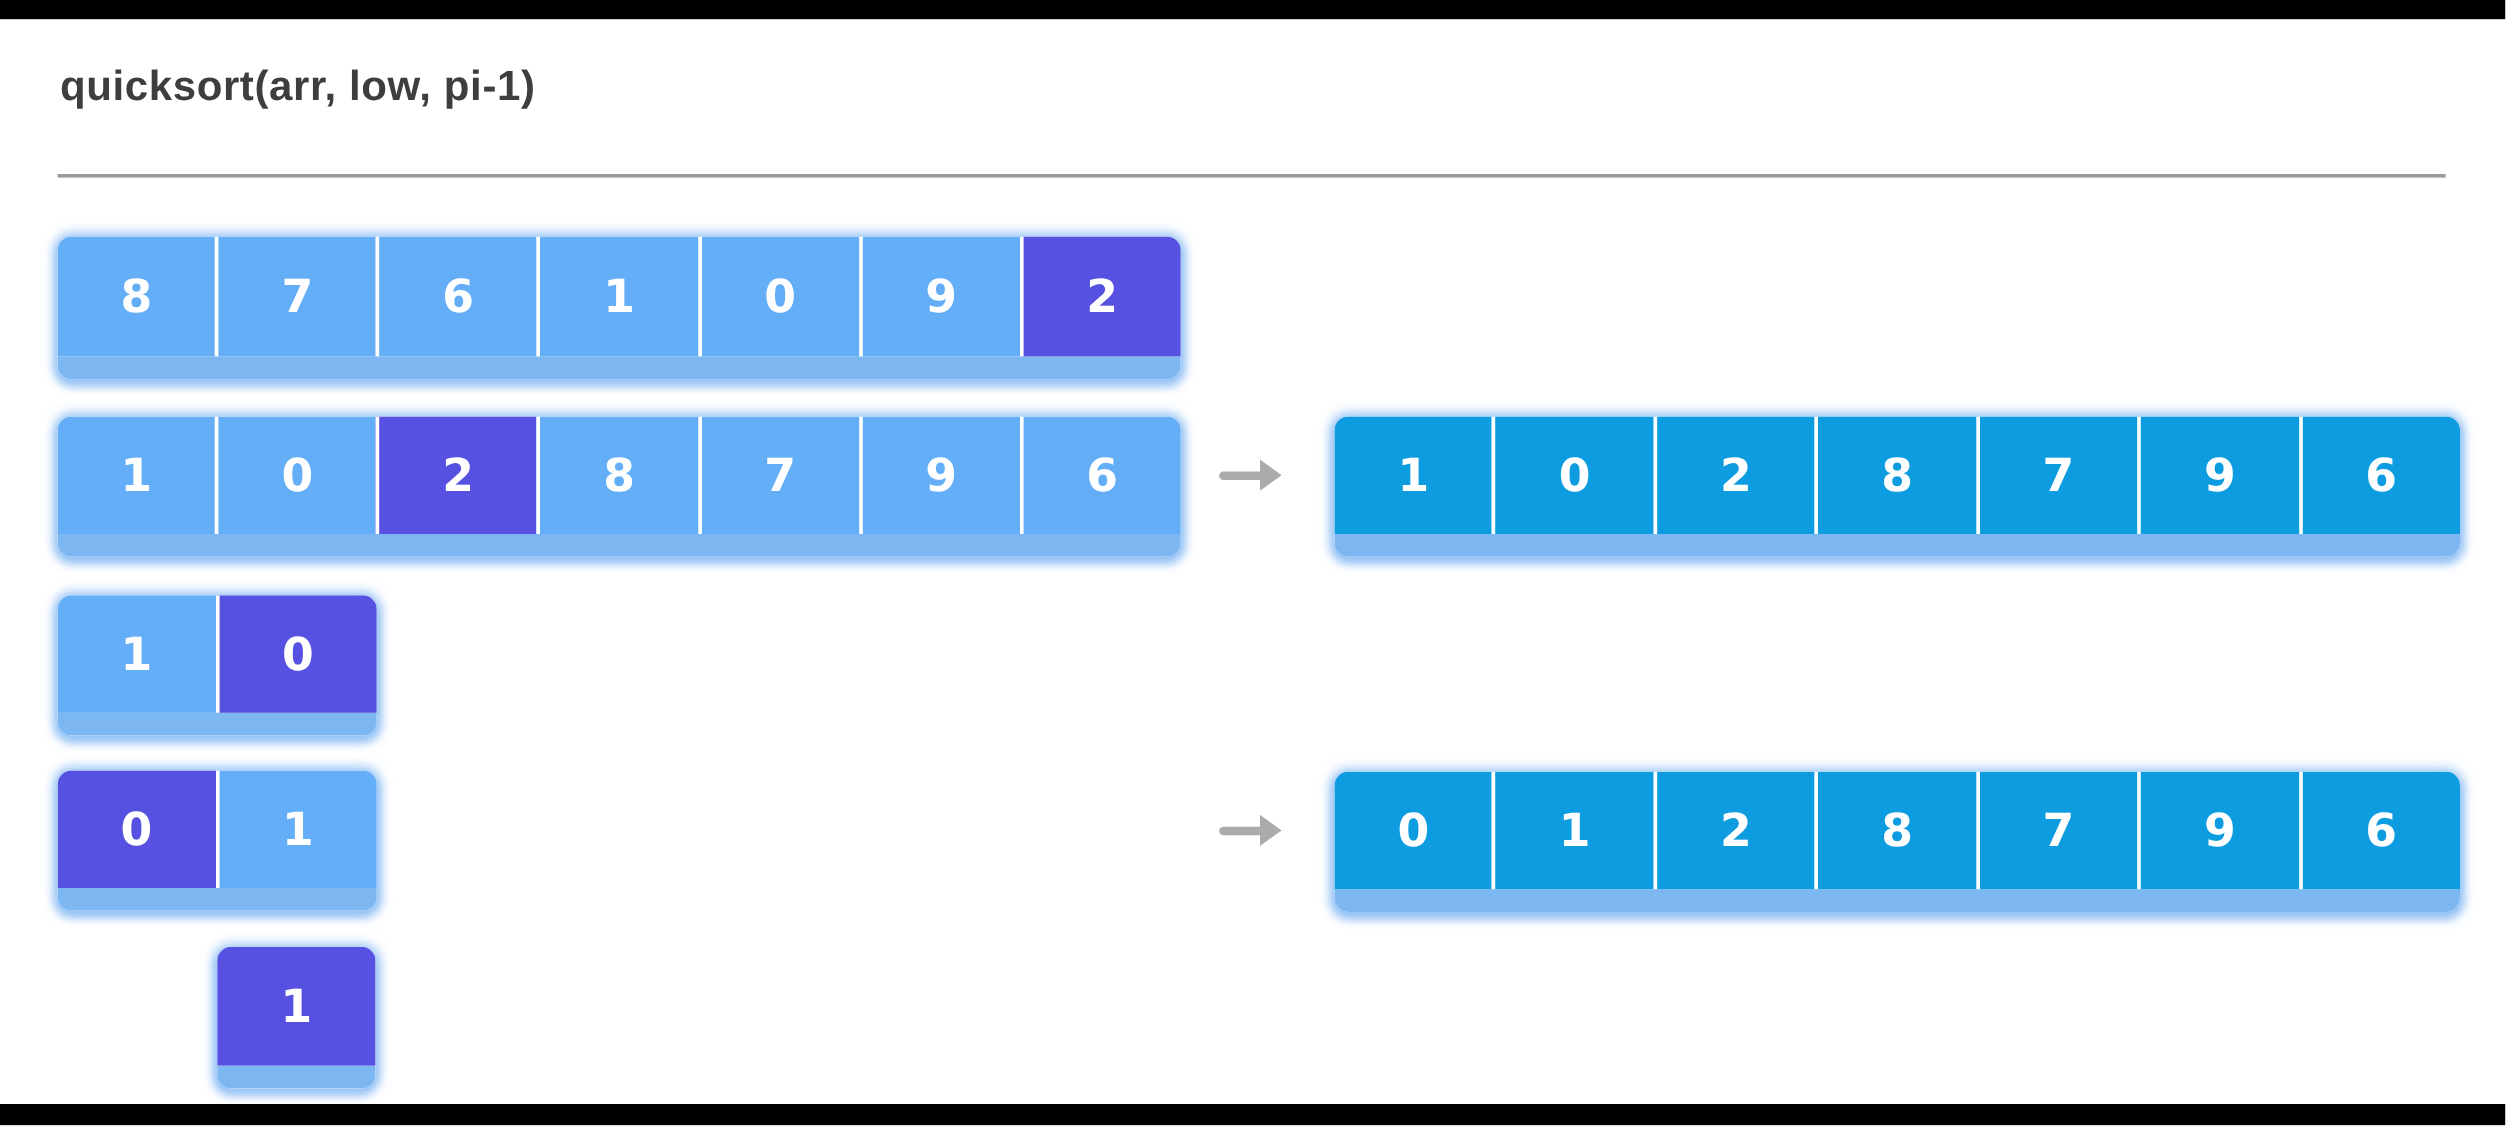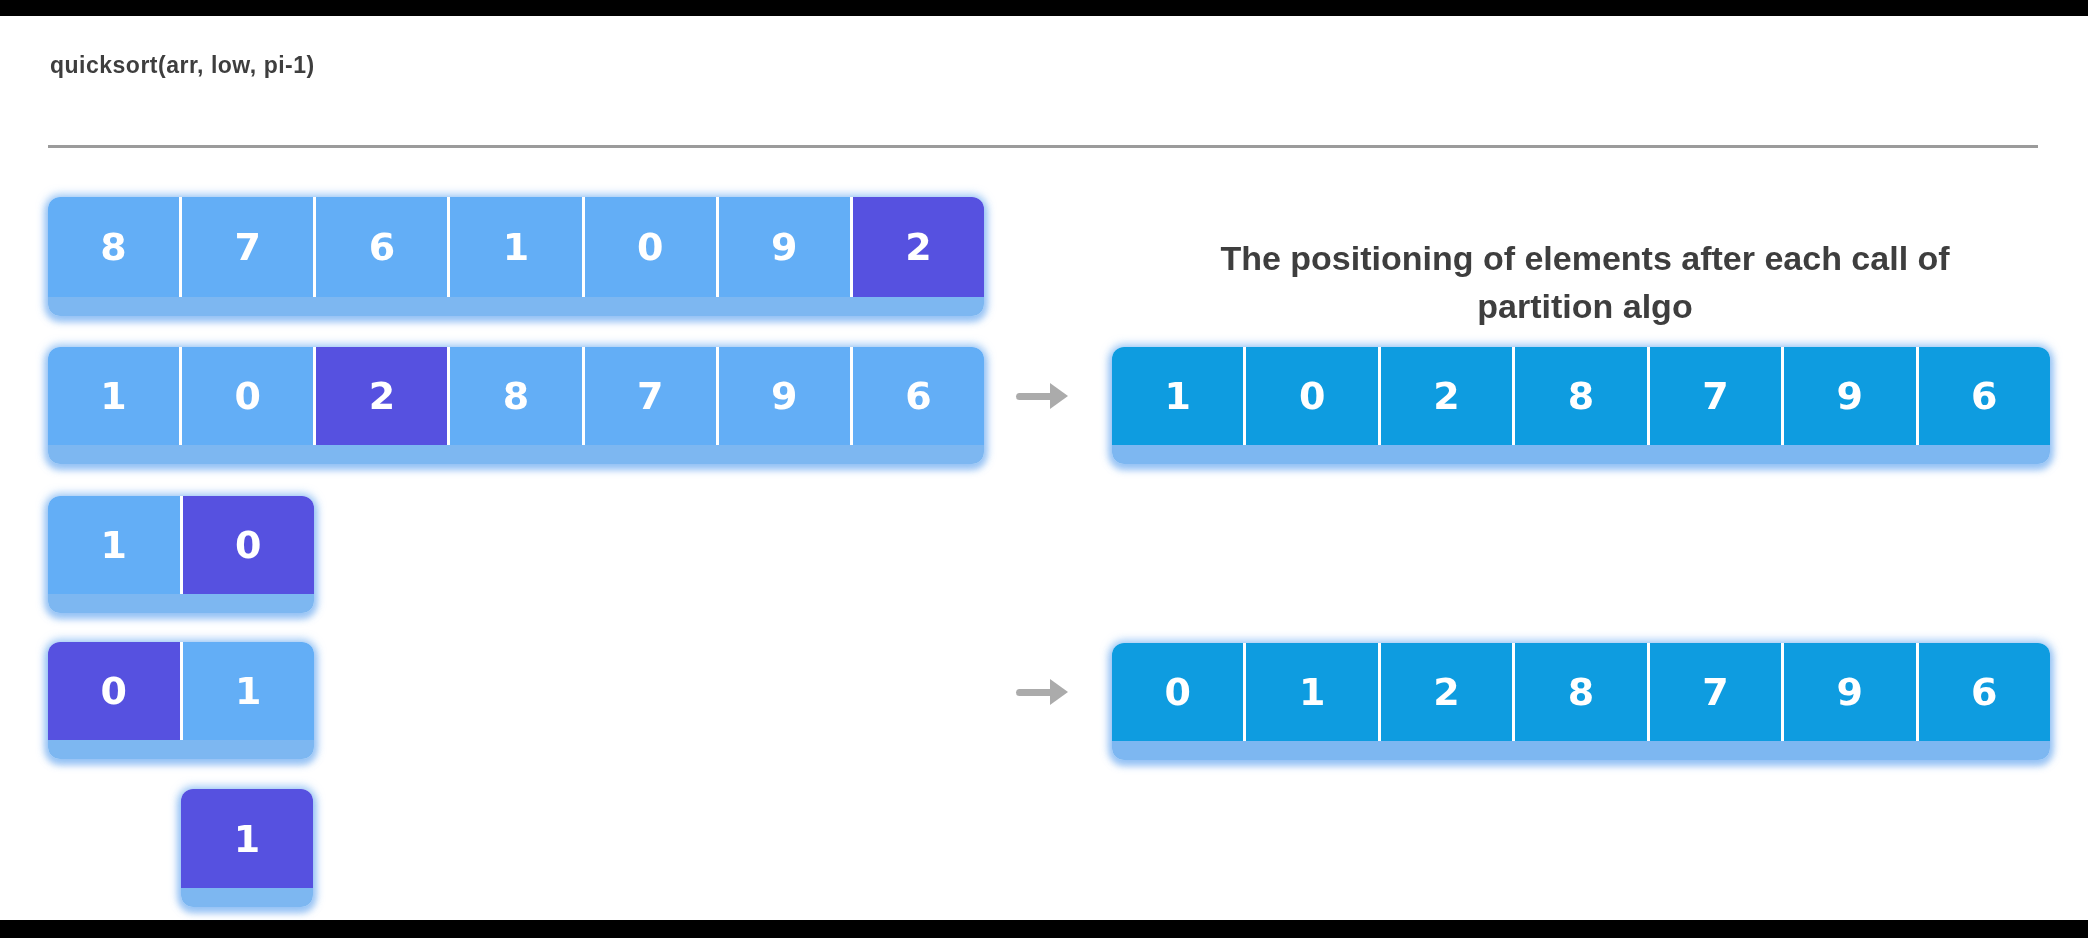--- a/index.html
+++ b/index.html
@@ -9,21 +9,21 @@
     background:#ffffff;
     font-family:"Liberation Sans",sans-serif;
     overflow:hidden;
   }
   .letterbox{position:absolute;left:0;width:2088px;background:#000;}
   .letterbox.top{top:0;height:16px;}
   .letterbox.bottom{bottom:0;height:18px;}
 
   .fn-title{
     position:absolute;left:50px;top:52px;
-    font-size:23px;font-weight:bold;color:#3e3e3e;
+    font-size:35px;font-weight:bold;color:#3e3e3e;
     letter-spacing:0.5px;
   }
   .divider{
     position:absolute;left:48px;top:145px;
     width:1990px;height:3px;background:#9b9b9b;
   }
 
   .array{
     position:absolute;border-radius:12px;overflow:hidden;
     box-shadow:0 0 9px 3px rgba(125,182,243,0.65), 0 4px 7px 2px rgba(110,170,240,0.55);
@@ -121,24 +121,20 @@
     <div class="base"></div>
   </div>
 
   <div class="array arr5">
     <div class="cells">
       <div class="cell hl">1</div>
     </div>
     <div class="base"></div>
   </div>
 
-  <div class="results-heading">
-    <div>The positioning of elements after each call of</div>
-    <div>partition algo</div>
-  </div>
 
   <div class="arrow arrow1">
     <div class="shaft"></div>
     <div class="head"></div>
   </div>
 
   <div class="array dark res1">
     <div class="cells">
       <div class="cell">1</div>
       <div class="cell">0</div>

